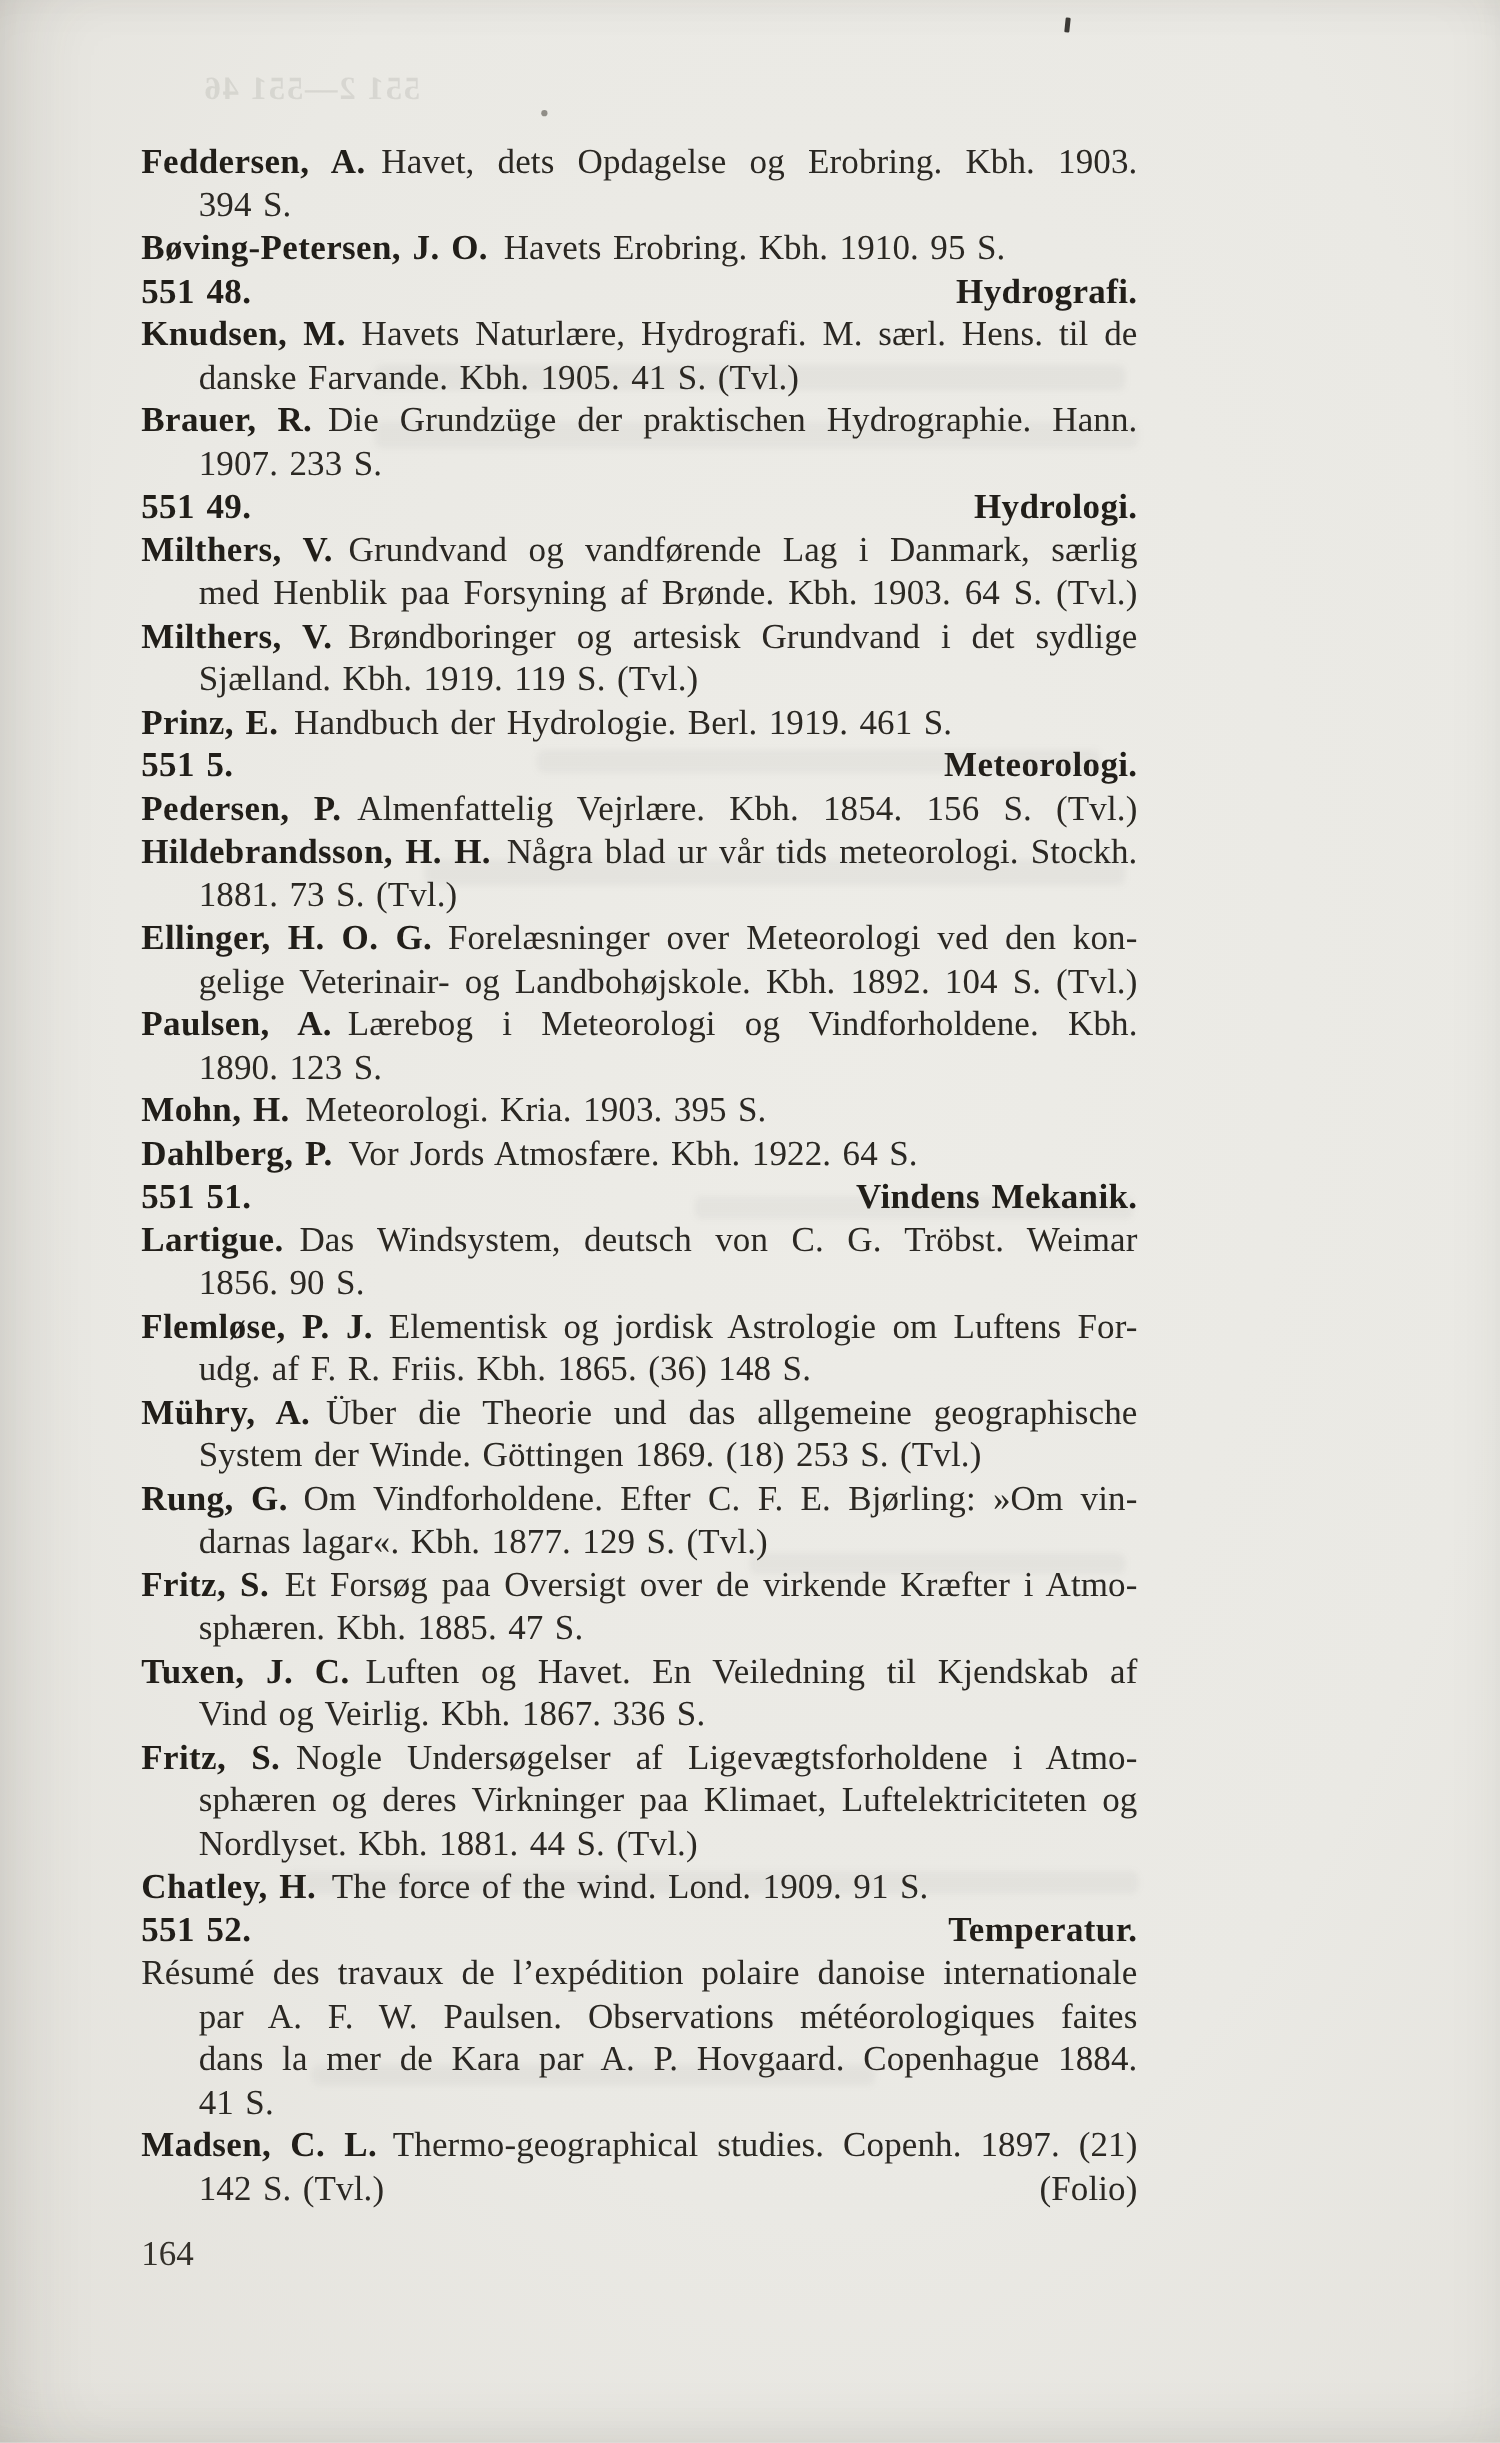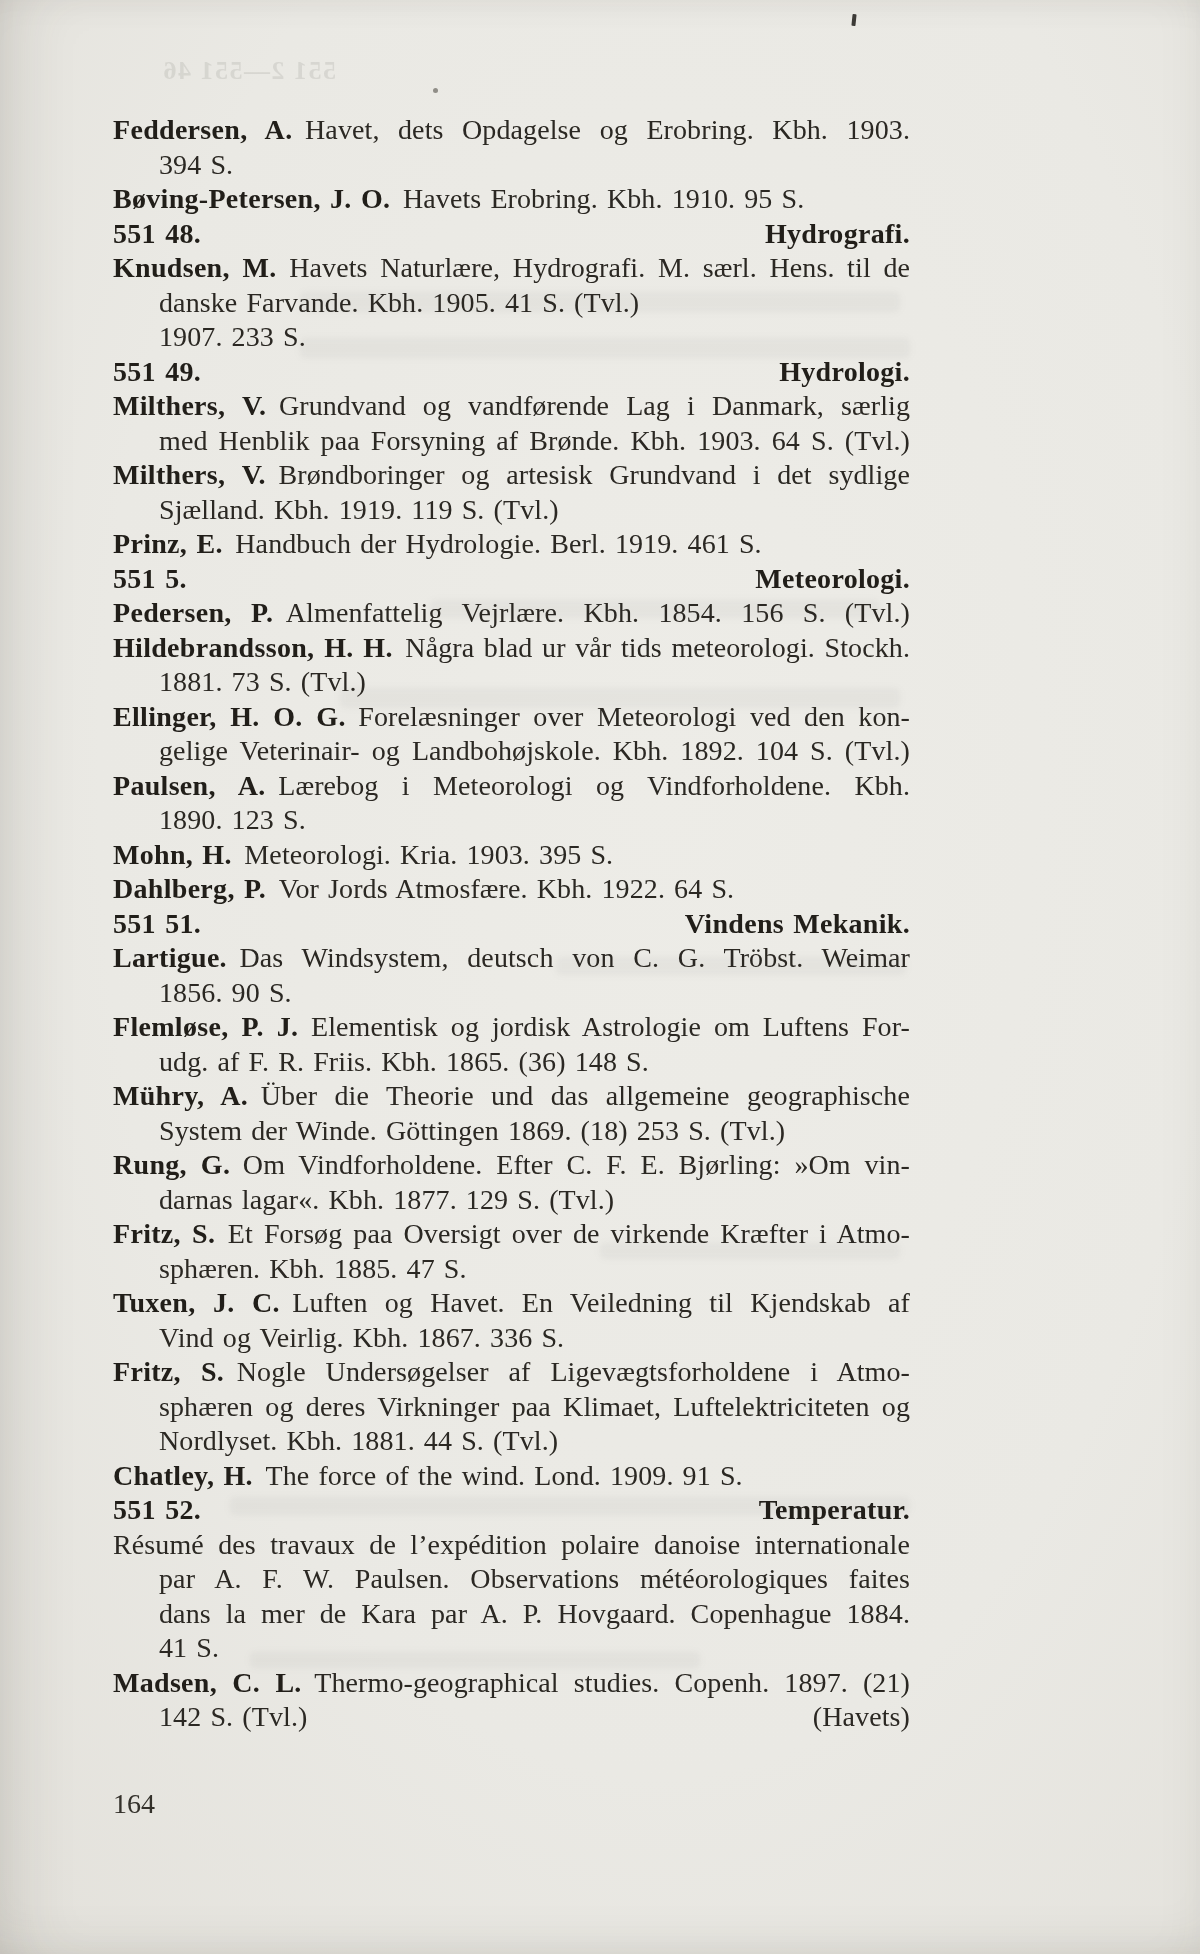--- a/index.html
+++ b/index.html
@@ -100,20 +100,21 @@
       <span class="catnum">551 48.</span>
       <span class="cathead">Hydrografi.</span>
     </div>
 
     <p class="entry">
       <span class="ln jl"><b class="au">Knudsen, M.</b><span>Havets Naturlære, Hydrografi. M. særl. Hens. til de</span></span>
       <span class="ln cont">danske Farvande. Kbh. 1905. 41 S. (Tvl.)</span>
     </p>
 
     <p class="entry">
+      <span class="ln jl"><b class="au">Brauer, R.</b><span>Die Grundzüge der praktischen Hydrographie. Hann.</span></span>
       <span class="ln cont">1907. 233 S.</span>
     </p>
 
     <div class="catrow">
       <span class="catnum">551 49.</span>
       <span class="cathead">Hydrologi.</span>
     </div>
 
     <p class="entry">
       <span class="ln jl"><b class="au">Milthers, V.</b><span>Grundvand og vandførende Lag i Danmark, særlig</span></span>
@@ -214,20 +215,20 @@
     <p class="entry">
       <span class="ln jl">Résumé des travaux de l’expédition polaire danoise internationale</span>
       <span class="ln cont jl">par A. F. W. Paulsen. Observations météorologiques faites</span>
       <span class="ln cont jl">dans la mer de Kara par A. P. Hovgaard. Copenhague 1884.</span>
       <span class="ln cont">41 S.</span>
     </p>
 
     <p class="entry">
       <span class="ln jl"><b class="au">Madsen, C. L.</b><span>Thermo-geographical studies. Copenh. 1897. (21)</span></span>
       <span class="ln cont">142 S. (Tvl.)</span>
-      <span class="folio">(Havets)</span>
+      <span class="folio">(Folio)</span>
     </p>
 
   </div>
 
   <div class="page-number">164</div>
 
 </div>
 
 </body></html>

